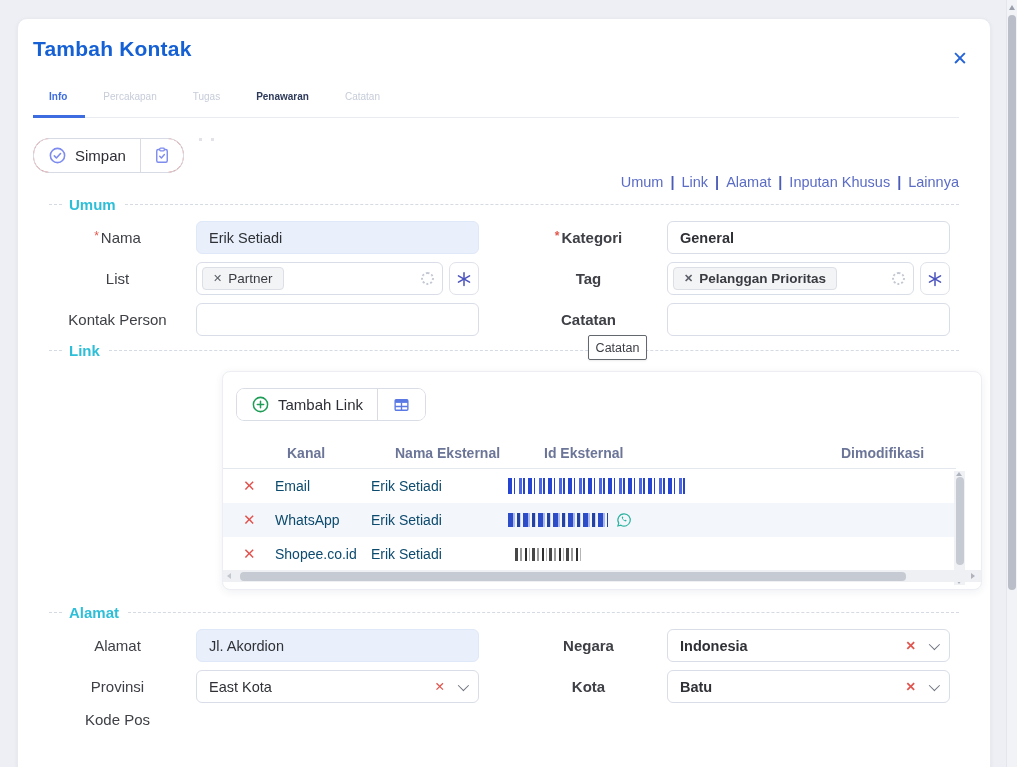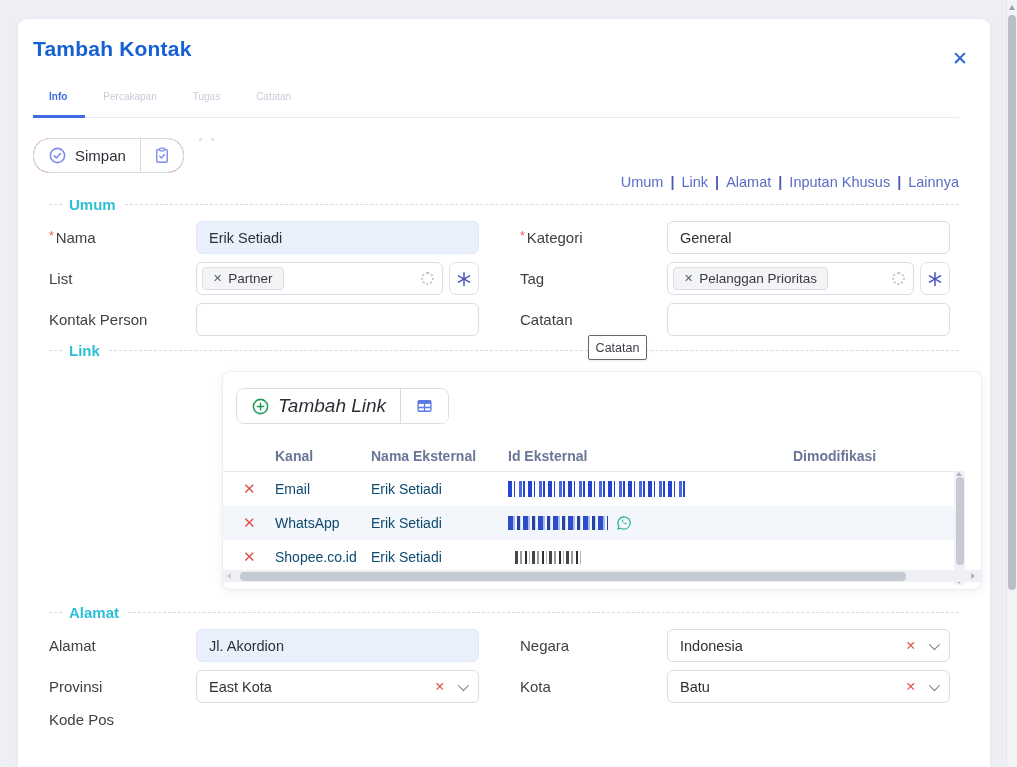--- a/index.html
+++ b/index.html
@@ -47,46 +47,46 @@
 
   
   .section-head{display:flex;align-items:center;margin-top:6px;margin-left:16px;}
   .section-head .dash-pre{width:13px;border-top:1px dashed #d6dae3;margin-right:7px;}
   .section-head .dash-post{flex:1;border-top:1px dashed #d6dae3;margin-left:9px;}
   .section-head .sec-label{font-size:15px;font-weight:700;color:#2ebfd8;}
 
   
   .form-row{display:flex;margin-top:8px;margin-left:16px;}
   .fr-left{display:flex;align-items:center;width:440px;}
-  .fr-right{display:flex;align-items:center;width:440px;margin-left:32px;}
-  .f-label{width:147px;text-align:left;font-size:15px;color:#3f4046;padding-right:10px;white-space:nowrap;flex:none;}
+  .fr-right{display:flex;align-items:center;width:440px;margin-left:32px;font-weight:bold;}
+  .f-label{width:147px;text-align:center;font-size:15px;color:#3f4046;padding-right:10px;white-space:nowrap;flex:none;}
   .req{color:#e2574c;font-size:12px;vertical-align:top;margin-right:2px;}
   .control{flex:none;width:283px;height:33px;border:1px solid #d9dde8;border-radius:6px;background:#fff;
            display:flex;align-items:center;padding:0 12px;font-size:14.5px;color:#2f3136;}
   .control.filled{background:#e9f0fb;border-color:#dfe8f8;}
   .control.with-btn{width:247px;padding:0 8px 0 5px;}
   .chip{display:inline-flex;align-items:center;gap:6px;background:#f3f4f6;border:1px solid #dcdfe5;border-radius:4px;padding:3px 10px;font-size:13.5px;color:#3a3b42;white-space:nowrap;}
   .chip .chip-x{font-size:11px;color:#5d6069;cursor:pointer;}
   .spinner{margin-left:auto;width:13px;height:13px;border:2px dotted #c2c7d1;border-radius:50%;flex:none;}
   .icon-btn{width:30px;height:33px;margin-left:6px;border:1px solid #dfe2ea;border-radius:7px;background:#fff;display:flex;align-items:center;justify-content:center;cursor:pointer;flex:none;}
   .sel-clear{margin-left:auto;color:#e0554f;font-size:12.5px;cursor:pointer;}
   .chev{width:8px;height:8px;border-right:1.7px solid #6d7380;border-bottom:1.7px solid #6d7380;transform:rotate(45deg) translateY(-2px);margin-left:13px;cursor:pointer;flex:none;}
 
   
   .tooltip{position:absolute;left:570px;top:316px;width:59px;height:25px;background:#fff;border:1px solid #63676e;border-radius:2px;
            font-size:12.5px;color:#3b3e45;display:flex;align-items:center;justify-content:center;z-index:20;box-shadow:0 1px 2px rgba(0,0,0,.08);}
 
   
   .link-panel{position:relative;margin:12px 0 0 189px;width:760px;height:219px;background:#fff;border:1px solid #eceef3;border-radius:8px;
               box-shadow:0 2px 8px rgba(30,40,80,.07);overflow:hidden;}
   .panel-toolbar{margin:16px 0 0 13px;display:inline-flex;border:1px solid #dadde6;border-radius:8px;overflow:hidden;}
-  .panel-toolbar .btn-seg{font-size:19px;padding:6px 14px;font-style:italic;}
+  .panel-toolbar .btn-seg{font-size:15px;padding:6px 14px;}
   .lk-table{margin-top:16px;}
   .lk-row{display:grid;grid-template-columns:32px 96px 137px 285px 1fr;align-items:center;padding-left:20px;width:733px;}
-  .lk-head{height:32px;border-bottom:1px solid #e4e7ee;}
+  .lk-head{height:32px;border-bottom:1px solid #e4e7ee;gap:12px;}
   .lk-head .hcell{font-size:14px;font-weight:700;color:#6b7598;}
   .lk-body-row{height:34px;font-size:14px;}
   .lk-body-row.stripe{background:#f3f6fa;}
   .del-x{color:#e0534e;font-size:15px;cursor:pointer;}
   .cell-link{color:#0c4a6e;cursor:pointer;white-space:nowrap;}
   .id-cell{display:flex;align-items:center;gap:8px;}
   .bar-email{width:178px;height:16px;background:repeating-linear-gradient(90deg,#2544d2 0 4px,transparent 4px 6px,#2544d2 6px 7px,transparent 7px 11px,#4b66de 11px 14px,transparent 14px 15px,#2544d2 15px 17px,transparent 17px 20px);}
   .bar-wa{width:100px;height:14px;background:repeating-linear-gradient(90deg,#2c4cc8 0 5px,#a9b8ee 5px 7px,transparent 7px 9px,#24429f 9px 12px,#c9d3f4 12px 13px,transparent 13px 15px);}
   .bar-shopee{width:66px;height:13px;margin-left:7px;background:repeating-linear-gradient(90deg,#474747 0 3px,transparent 3px 5px,#9a9a9a 5px 7px,transparent 7px 10px,#2f2f2f 10px 12px,transparent 12px 14px,#b5b5b5 14px 15px,transparent 15px 17px);}
 
@@ -106,20 +106,21 @@
 <body>
 
 <div class="card">
   <div class="card-title">Tambah Kontak</div>
   <div class="close-btn">✕</div>
 
   <div class="tabs">
     <div class="tab active">Info</div>
     <div class="tab">Percakapan</div>
     <div class="tab">Tugas</div>
+    <div class="tab emphasis">Penawaran</div>
     <div class="tab">Catatan</div>
   </div>
 
   <div class="toolbar">
     <div class="btn-group">
       <div class="btn-seg">
         <span>
           <svg width="19" height="19" viewBox="0 0 24 24">
               <circle cx="12" cy="12" r="9" fill="none" stroke="#7d8cee" stroke-width="2"></circle>
               <path d="M8 12.5l2.6 2.6 5.2-5.6" fill="none" stroke="#7d8cee" stroke-width="2" stroke-linecap="round" stroke-linejoin="round"></path>

